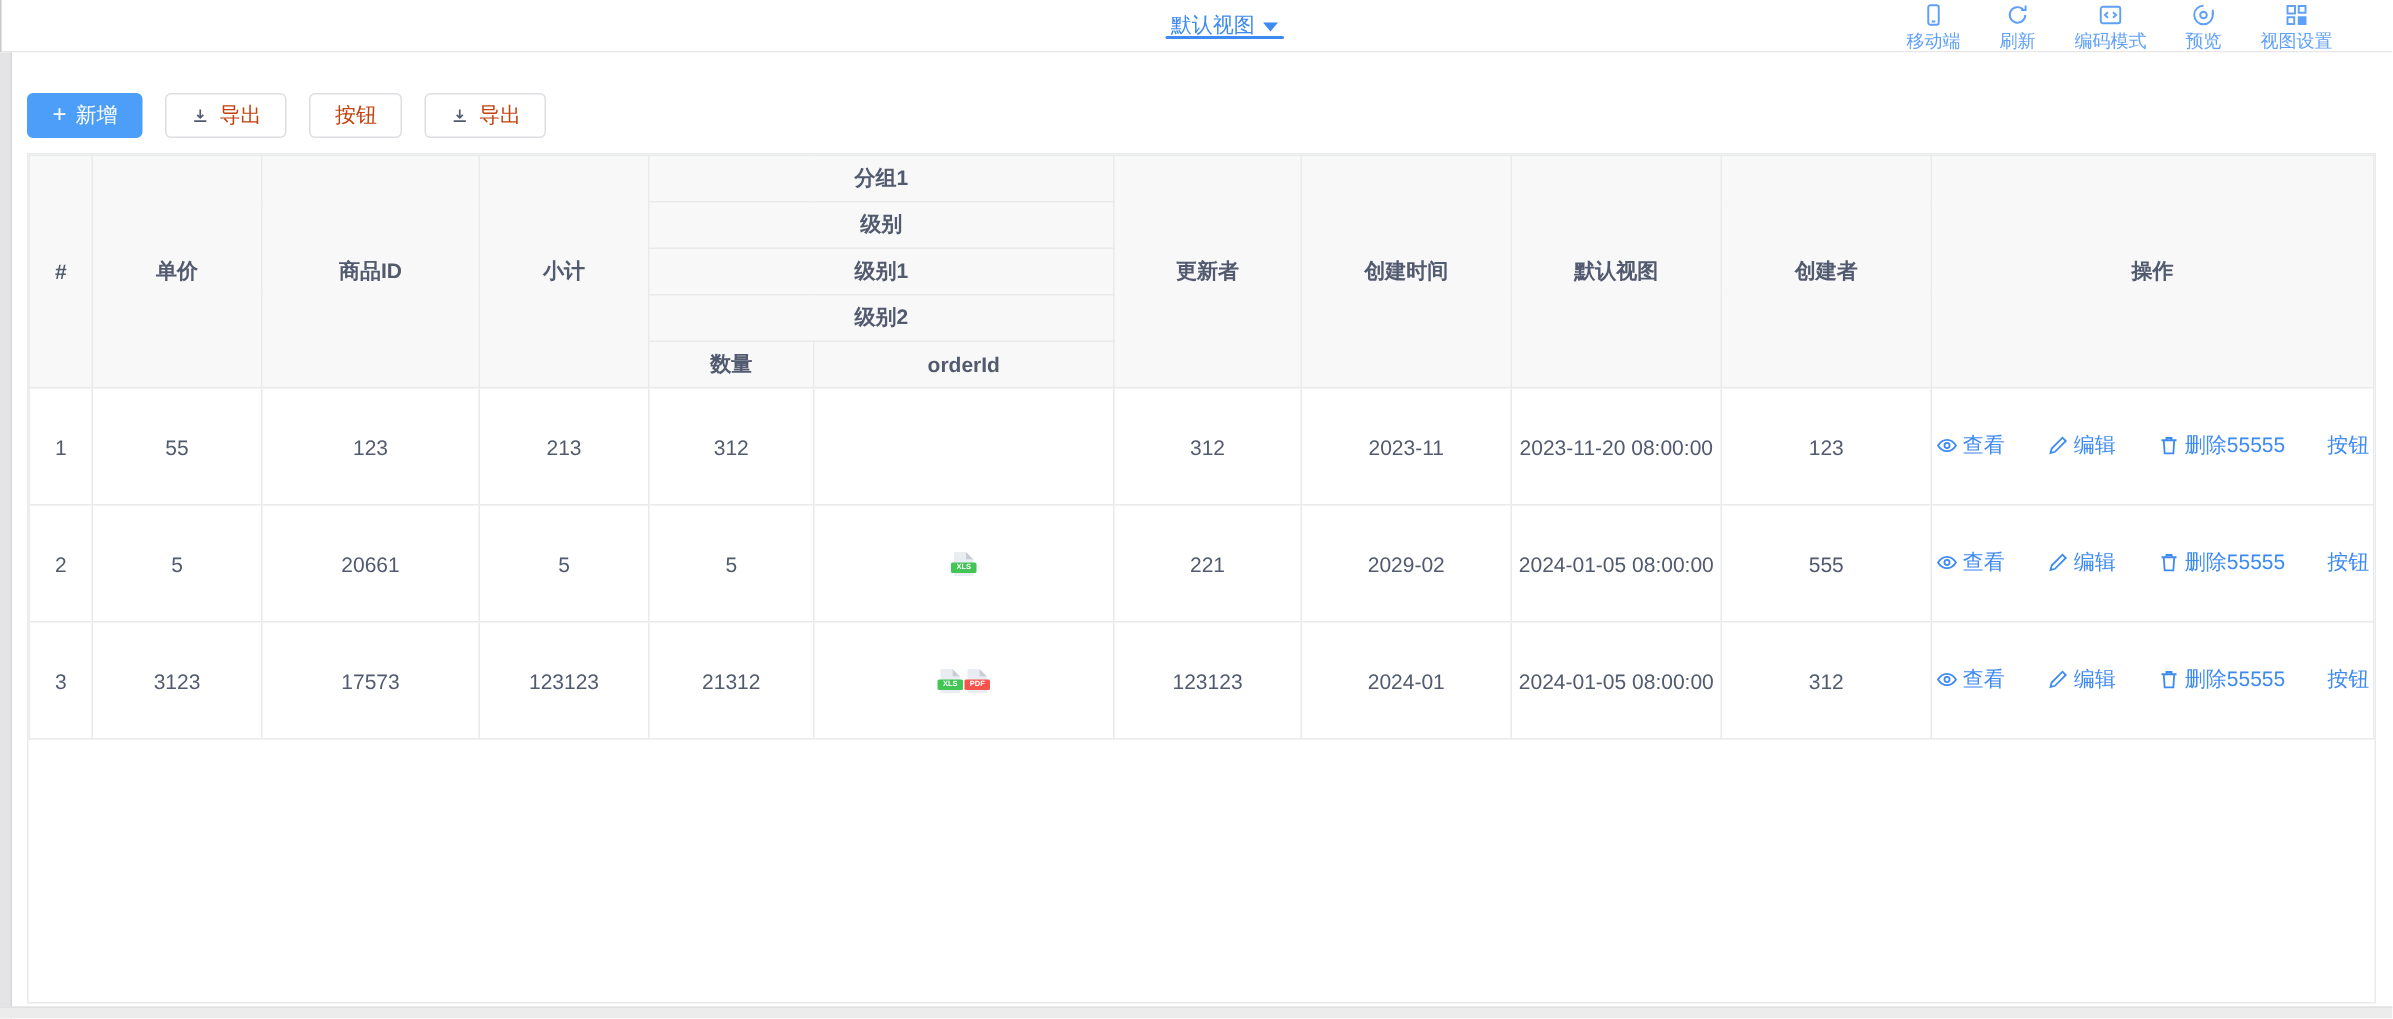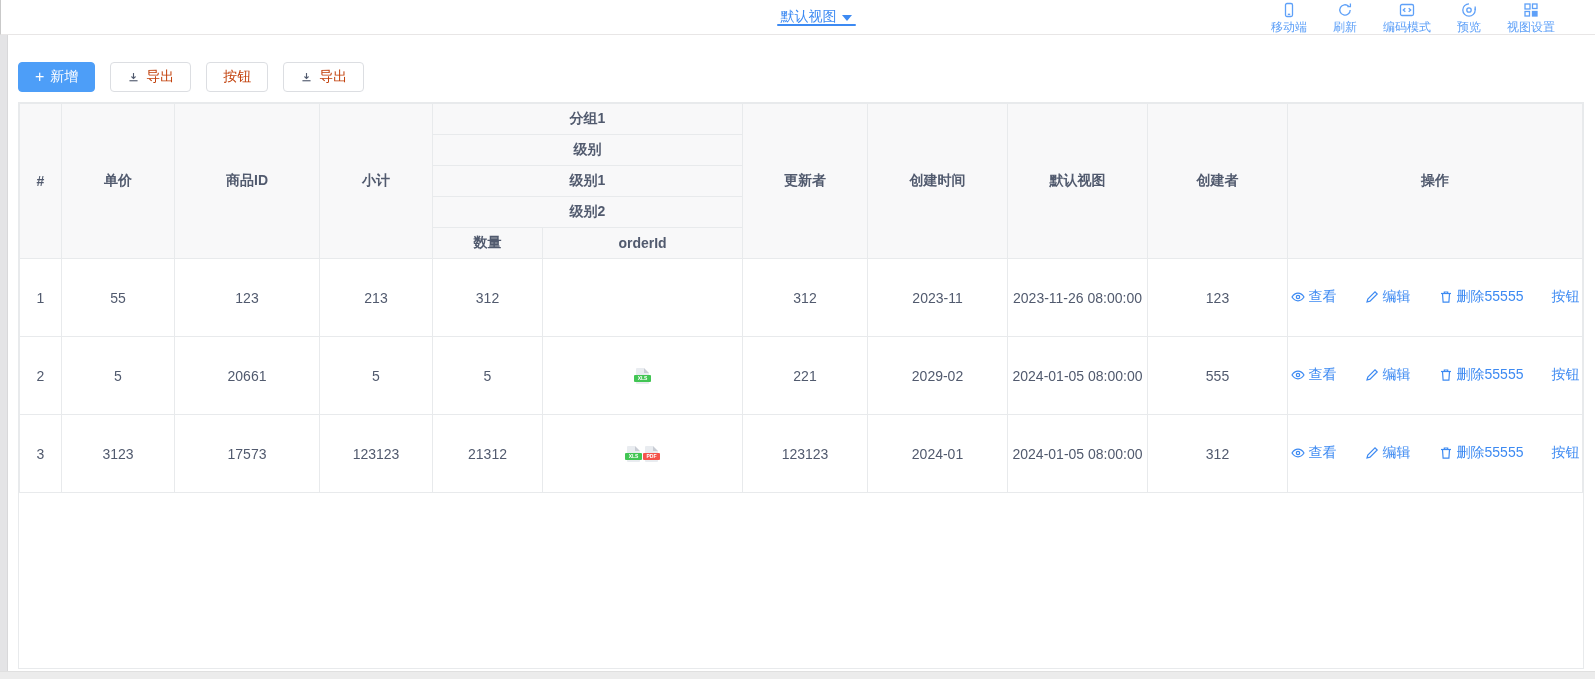--- a/index.html
+++ b/index.html
@@ -190,21 +190,21 @@
         <tbody>
   <tr>
     <td>1</td>
     <td>55</td>
     <td>123</td>
     <td>213</td>
     <td>312</td>
     <td><span class="order-files"></span></td>
     <td>312</td>
     <td>2023-11</td>
-    <td>2023-11-26 08:00:00</td>
+    <td>2023-11-20 08:00:00</td>
     <td>123</td>
     <td>
       <span class="row-actions">
         <span class="link">
           <svg viewBox="0 0 14 14">
                       <path d="M1 7s2.4-3.8 6-3.8S13 7 13 7s-2.4 3.8-6 3.8S1 7 1 7z"></path>
                       <circle cx="7" cy="7" r="1.7"></circle>
                     </svg>
           <span>查看</span>
         </span>

